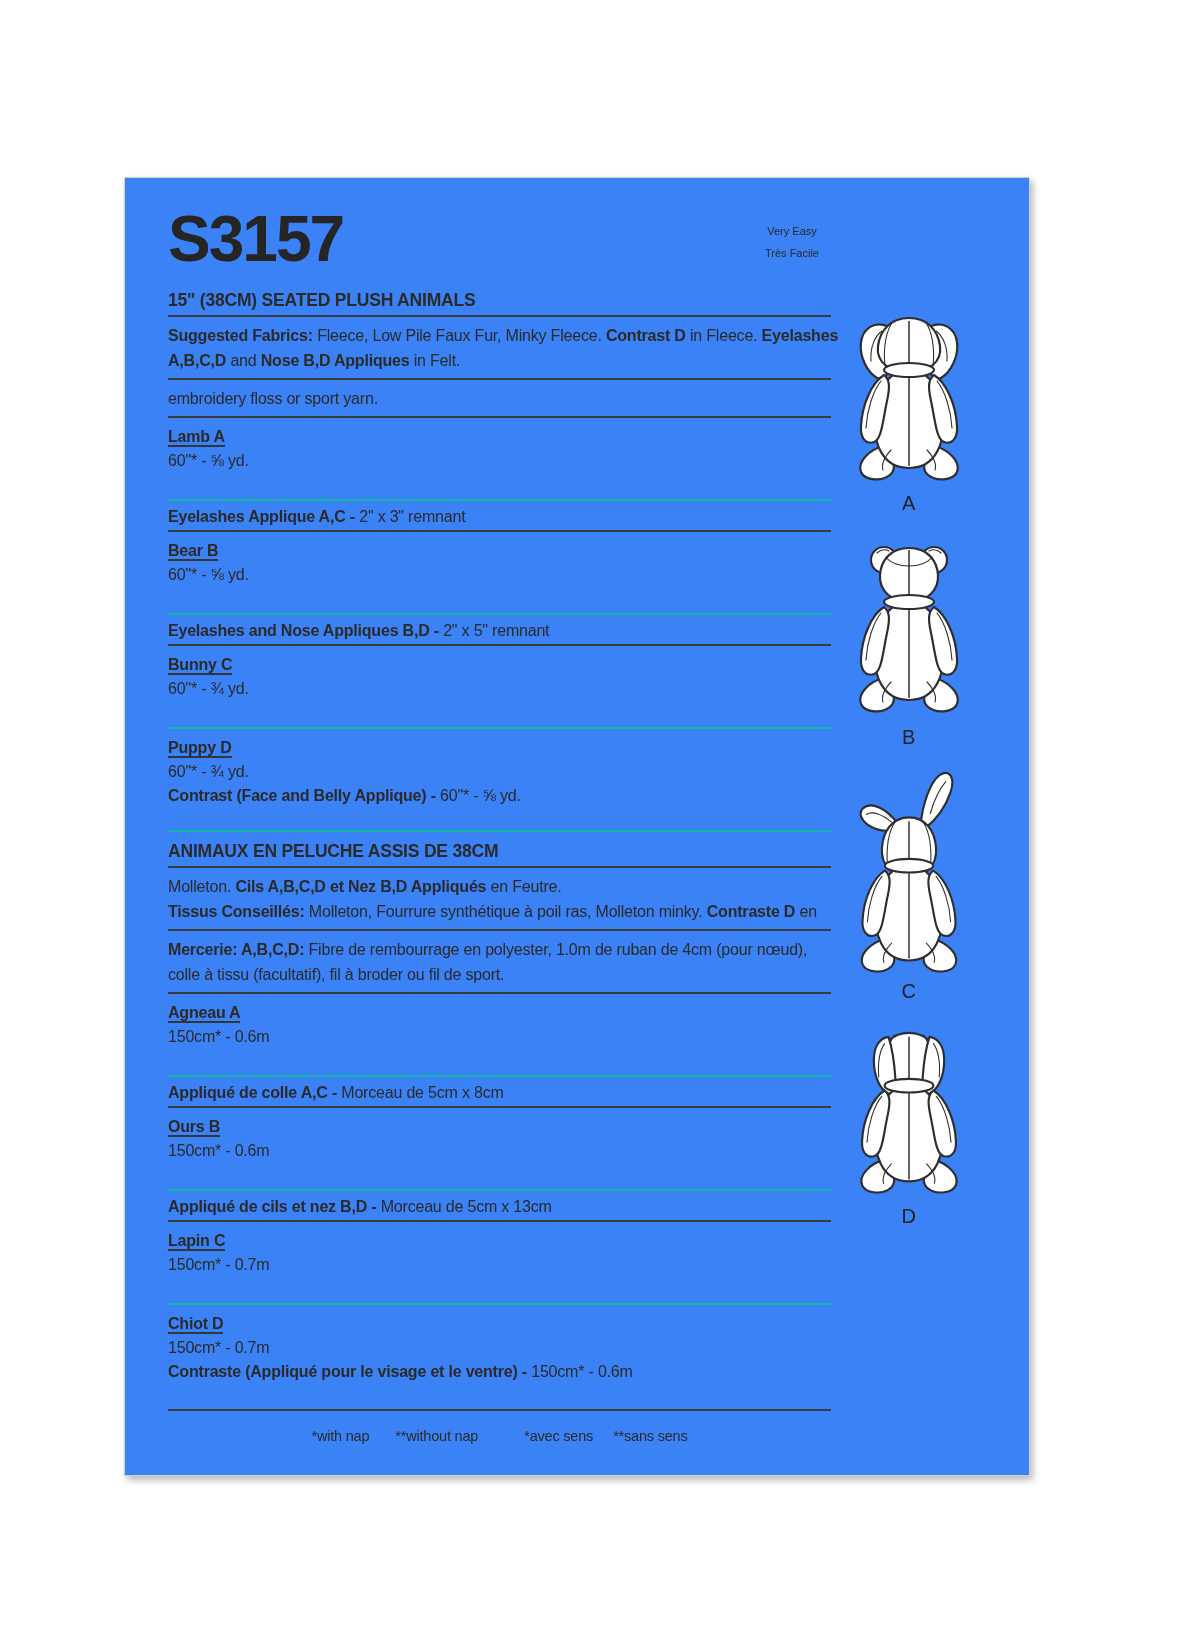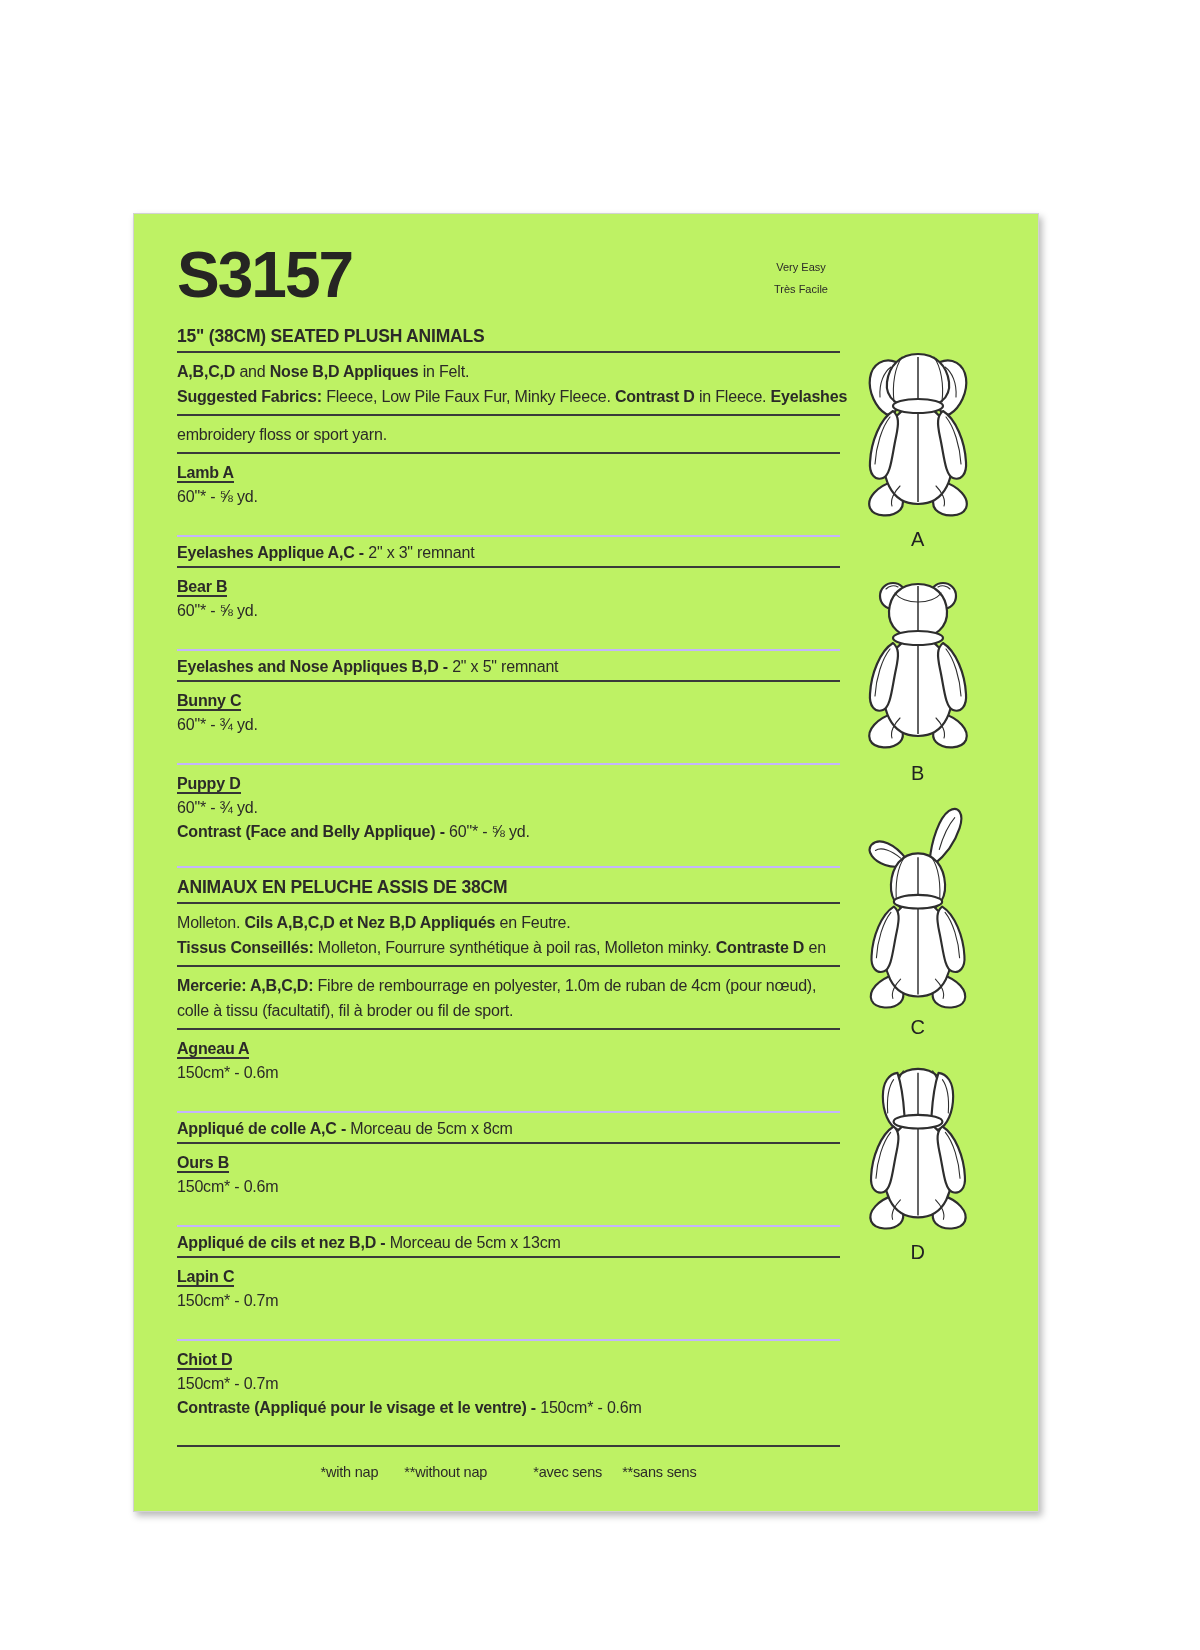--- a/index.html
+++ b/index.html
@@ -1,42 +1,41 @@
 <!DOCTYPE html>
 <html><head>
 <meta charset="utf-8">
 <style>
   html,body{margin:0;padding:0;}
   body{
     width:1200px;height:1650px;background:#ffffff;position:relative;
     font-family:"Liberation Sans","DejaVu Sans",sans-serif;color:#2b2a28;
   }
   .page{
-    position:absolute;left:133px;top:177px;width:906px;height:1299px;
-    background:#bef264;border:1px solid #d2d2d2;
+    position:absolute;left:124px;top:177px;width:906px;height:1299px;
+    background:#3b82f6;border:1px solid #d2d2d2;
     box-shadow:3px 4px 7px rgba(0,0,0,.28);
     box-sizing:border-box;
-    margin-top:36px;
   }
   .textcol{
     position:absolute;left:43px;top:0;width:663px;
     font-size:16px;letter-spacing:-0.2px;
   }
   b{font-weight:700;}
   .header{display:flex;justify-content:space-between;align-items:flex-end;margin-top:34px;}
   .pattern-number{font-size:64px;font-weight:700;letter-spacing:-2px;line-height:54px;color:#262523;}
   .difficulty{text-align:center;font-size:11px;line-height:22px;letter-spacing:0;margin-right:12px;padding-bottom:2px;}
   .section-heading{
     margin-top:24px;font-size:17.5px;font-weight:700;
     padding-bottom:4px;border-bottom:2px solid #3a3a3a;letter-spacing:-0.2px;
   }
   .section-heading.fr{margin-top:0;padding-top:9px;}
   .para{padding:6px 0 5px 0;border-bottom:2px solid #3a3a3a;}
   .para .line{line-height:25px;white-space:nowrap;}
-  .item{padding-top:7px;padding-bottom:26px;border-bottom:2px solid #c4b5fd;}
+  .item{padding-top:7px;padding-bottom:26px;border-bottom:2px solid #14b8a6;}
   .item.no-rule{border-bottom:none;padding-bottom:0;}
   .item .name{line-height:24px;}
   .item .name span{font-weight:700;border-bottom:2px solid #343434;padding-bottom:0px;}
   .item .val{line-height:24px;}
   .inline-row{padding:6px 0 3px 0;border-bottom:2px solid #3a3a3a;line-height:20px;white-space:nowrap;}
   .footer-block{margin-top:25px;border-top:2px solid #3a3a3a;padding-top:16px;
     display:flex;justify-content:center;font-size:14.5px;line-height:19px;}
   .footer-block .fn-left span{margin-right:26px;}
   .footer-block .fn-right span{margin-left:20px;}
   
@@ -78,22 +77,22 @@
       <div class="pattern-number">S3157</div>
       <div class="difficulty">
         <div>Very Easy</div>
         <div>Très Facile</div>
       </div>
     </div>
 
     <div class="section-heading">15" (38CM) SEATED PLUSH ANIMALS</div>
 
     <div class="para">
+      <div class="line"><b>Suggested Fabrics: </b><span>Fleece, Low Pile Faux Fur, Minky Fleece. </span><b>Contrast D </b><span>in Fleece. </span><b>Eyelashes</b></div>
       <div class="line"><b>A,B,C,D </b><span>and </span><b>Nose B,D Appliques </b><span>in Felt.</span></div>
-      <div class="line"><b>Suggested Fabrics: </b><span>Fleece, Low Pile Faux Fur, Minky Fleece. </span><b>Contrast D </b><span>in Fleece. </span><b>Eyelashes</b></div>
     </div>
 
     <div class="para">
       <div class="line"><span>embroidery floss or sport yarn.</span></div>
     </div>
 
     <div class="item">
       <div class="name"><span>Lamb A</span></div>
       <div class="val">60"* - ⅝ yd.</div>
     </div>

